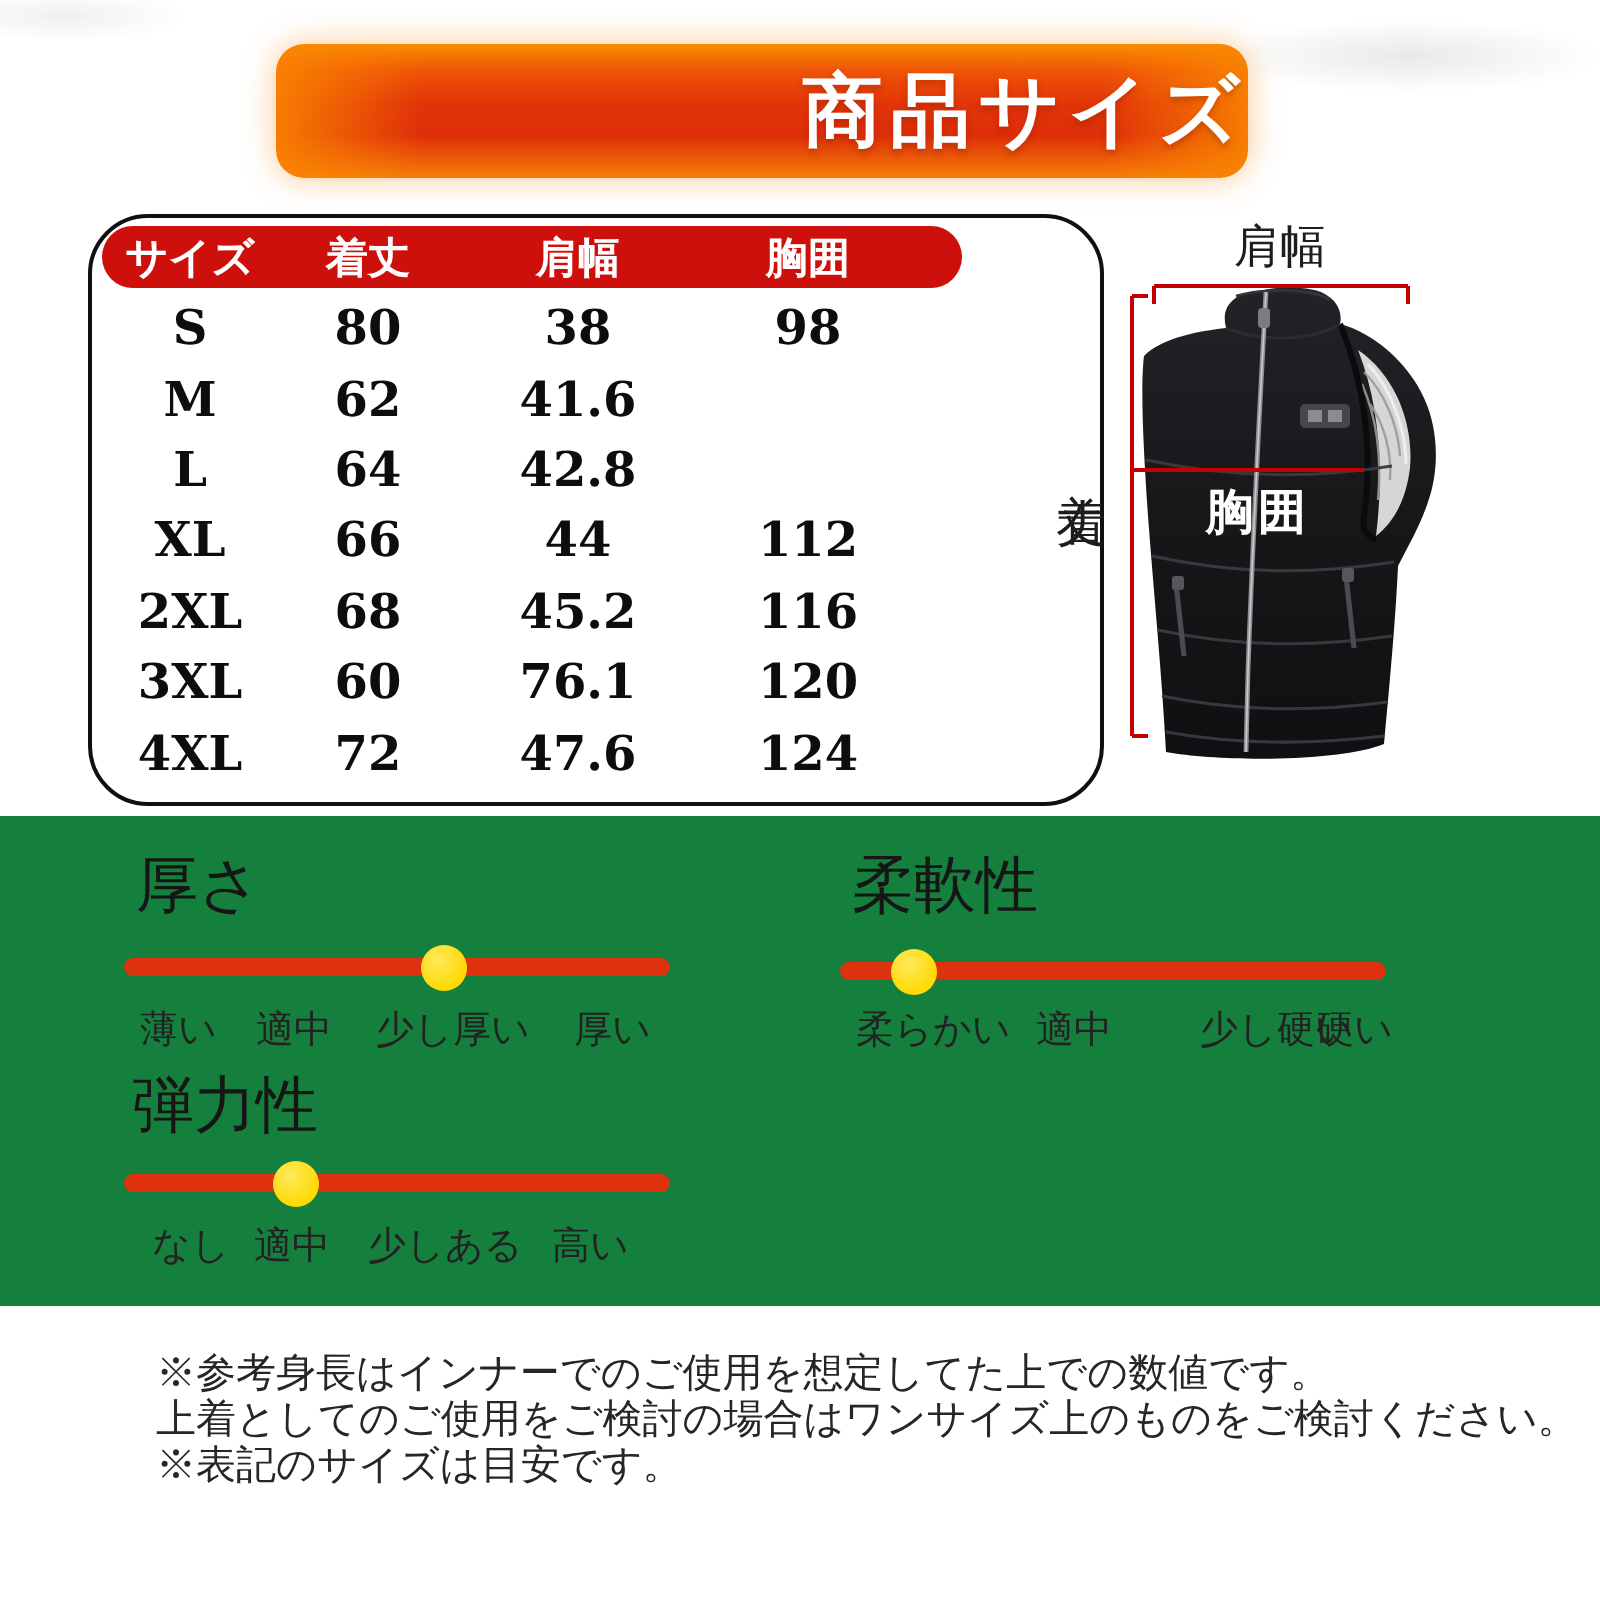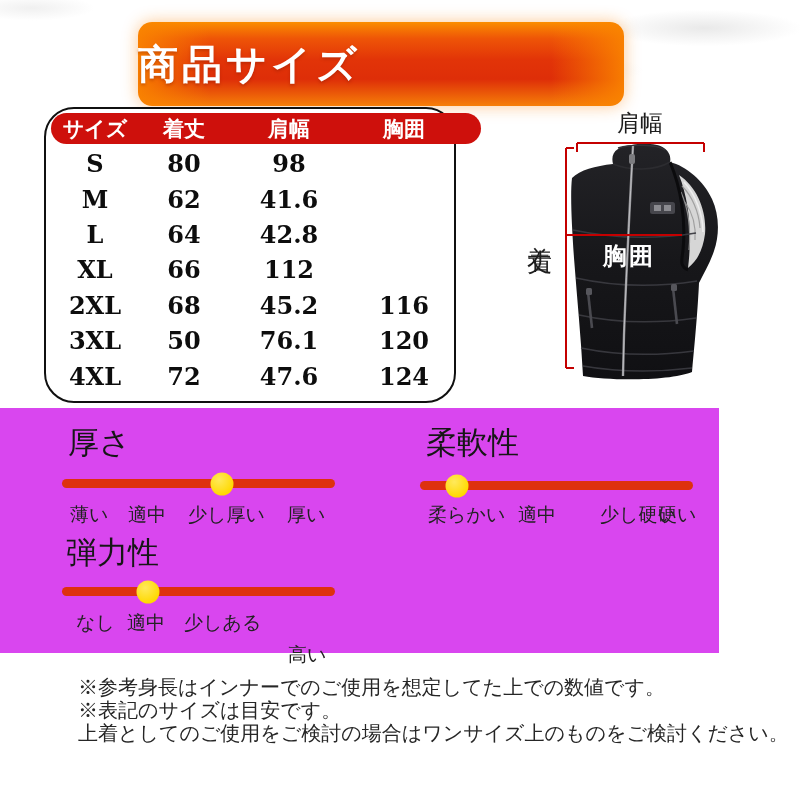--- a/index.html
+++ b/index.html
@@ -5,48 +5,48 @@
   html,body{margin:0;padding:0;}
   .page{position:relative;width:800px;height:800px;background:#ffffff;overflow:hidden;
         font-family:"Liberation Sans",sans-serif;color:#1a1a1a;}
   
   .top-texture{position:absolute;left:0;top:0;width:800px;height:100px;pointer-events:none;
     background:
       radial-gradient(140px 26px at 88% 28px, rgba(215,215,215,.55), rgba(255,255,255,0) 70%),
       radial-gradient(120px 22px at 70% 70px, rgba(228,228,228,.4), rgba(255,255,255,0) 70%),
       radial-gradient(90px 18px at 4% 8px, rgba(225,225,225,.5), rgba(255,255,255,0) 70%);}
   
-  .banner{position:absolute;left:138px;top:22px;width:486px;height:84px;border-radius:14px;
+  .banner{position:absolute;left:138px;top:22px;width:486px;height:67px;border-radius:14px;
     background:
       linear-gradient(90deg, rgba(250,133,0,.9), rgba(250,133,0,0) 15%, rgba(250,133,0,0) 85%, rgba(250,133,0,.9)),
       linear-gradient(180deg,#fb8e00 0%,#ee5407 20%,#e23408 45%,#de2e08 68%,#f67f08 100%);
     box-shadow:0 0 16px rgba(250,130,10,.45);
-    display:flex;align-items:center;justify-content:flex-start;}
+    display:flex;align-items:center;justify-content:flex-end;}
   .banner-title{color:#fff;font-size:40px;font-weight:bold;letter-spacing:4px;
     text-shadow:0 2px 3px rgba(130,25,0,.35);}
   
-  .size-card{position:absolute;left:44px;top:107px;width:412px;height:296px;background:#fff;
+  .size-card{position:absolute;left:44px;top:107px;width:508px;height:296px;background:#fff;
     border:2px solid #101010;border-radius:30px;box-sizing:border-box;}
   .size-header{position:absolute;left:5px;top:4px;width:430px;height:31px;background:#ce100c;
     border-radius:16px;display:grid;grid-template-columns:88px 90px 120px 110px;align-items:center;}
   .size-header span{text-align:center;color:#fff;font-weight:bold;font-size:21px;}
   .size-rows{position:absolute;left:5px;top:37px;width:430px;height:248px;
     display:grid;grid-template-rows:repeat(7,1fr);}
   .size-row{display:grid;grid-template-columns:88px 90px 120px 110px;align-items:center;}
   .size-row span{text-align:center;font-family:"DejaVu Serif",serif;font-weight:bold;
     font-size:24px;color:#0d0d0d;}
   
   .figure{position:absolute;left:500px;top:100px;width:300px;height:300px;}
   .figure svg{position:absolute;left:0;top:0;}
   .fig-label{position:absolute;font-size:23px;color:#1d1d1d;font-weight:500;}
   .fig-label.shoulder{left:100px;top:8px;width:80px;text-align:center;}
   .fig-label.length{left:24px;top:126px;writing-mode:vertical-rl;letter-spacing:3px;font-size:25px;}
   .fig-label.chest{left:103px;top:140px;color:#ffffff;font-weight:bold;font-size:24px;letter-spacing:2px;}
   
-  .attr-panel{position:absolute;left:0;top:408px;width:719px;height:245px;background:#d946ef;}
+  .attr-panel{position:absolute;left:0;top:408px;width:800px;height:245px;background:#15803d;}
   .attr-title{position:absolute;font-size:31px;font-weight:500;color:#161616;}
   .bar{position:absolute;height:9px;width:273px;background:#de310e;border-radius:5px;}
   .dot{position:absolute;top:50%;transform:translate(-50%,-50%);width:23px;height:23px;
     border-radius:50%;background:radial-gradient(circle at 38% 32%,#ffe95c,#ffd900 72%);}
   .attr-label{position:absolute;font-size:19px;color:#222;font-weight:500;white-space:nowrap;}
   
   .notes{position:absolute;left:78px;top:676px;font-size:20px;line-height:23px;color:#262626;}
   .notes div{white-space:nowrap;}
 </style>
 </head>
@@ -63,46 +63,48 @@
     <div class="size-header">
       <span>サイズ</span>
       <span>着丈</span>
       <span>肩幅</span>
       <span>胸囲</span>
     </div>
     <div class="size-rows">
       <div class="size-row">
         <span>S</span>
         <span>80</span>
+        <span>38</span>
         <span>98</span>
       </div>
       <div class="size-row">
         <span>M</span>
         <span>62</span>
         <span>41.6</span>
       </div>
       <div class="size-row">
         <span>L</span>
         <span>64</span>
         <span>42.8</span>
       </div>
       <div class="size-row">
         <span>XL</span>
         <span>66</span>
+        <span>44</span>
         <span>112</span>
       </div>
       <div class="size-row">
         <span>2XL</span>
         <span>68</span>
         <span>45.2</span>
         <span>116</span>
       </div>
       <div class="size-row">
         <span>3XL</span>
-        <span>50</span>
+        <span>60</span>
         <span>76.1</span>
         <span>120</span>
       </div>
       <div class="size-row">
         <span>4XL</span>
         <span>72</span>
         <span>47.6</span>
         <span>124</span>
       </div>
     </div>
@@ -192,21 +194,21 @@
     <span class="attr-label" style="left:600px;top:94px;">少し硬い</span>
     <span class="attr-label" style="left:658px;top:94px;">硬い</span>
 
     <div class="attr-title" style="left:66px;top:124px;">弾力性</div>
     <div class="bar" style="left:62px;top:179px;">
       <div class="dot" style="left: 31.5%;"></div>
     </div>
     <span class="attr-label" style="left:76px;top:202px;">なし</span>
     <span class="attr-label" style="left:127px;top:202px;">適中</span>
     <span class="attr-label" style="left:184px;top:202px;">少しある</span>
-    <span class="attr-label" style="left:288px;top:202px;margin-top:32px;">高い</span>
+    <span class="attr-label" style="left:276px;top:202px;">高い</span>
   </div>
 
   <div class="notes">
     <div>※参考身長はインナーでのご使用を想定してた上での数値です。</div>
+    <div>上着としてのご使用をご検討の場合はワンサイズ上のものをご検討ください。</div>
     <div>※表記のサイズは目安です。</div>
-    <div>上着としてのご使用をご検討の場合はワンサイズ上のものをご検討ください。</div>
   </div>
 </div>
 
 </body></html>

